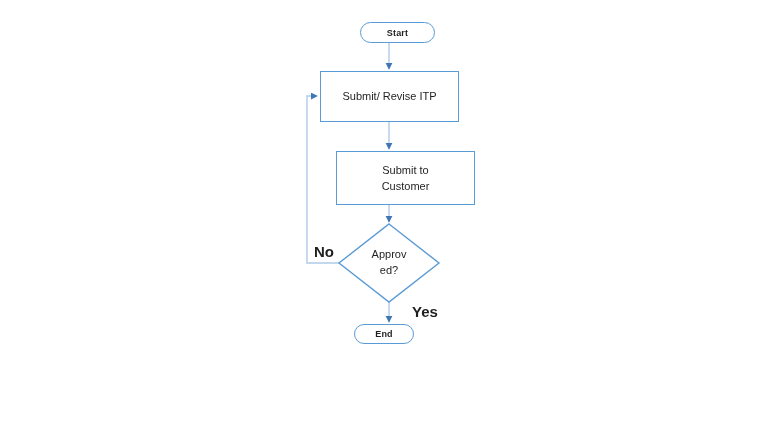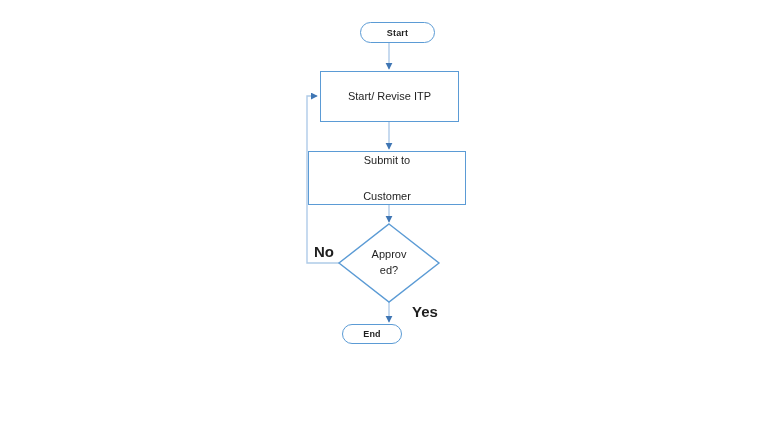--- a/index.html
+++ b/index.html
@@ -24,23 +24,23 @@
   .terminator{border:1.4px solid var(--border);border-radius:11px;
         font-size:9px;font-weight:700;letter-spacing:.2px;}
   .process{border:1.4px solid var(--border);font-size:11px;line-height:1.5;}
   .decision-text{position:absolute;background:transparent;border:none;
         font-size:11px;line-height:1.45;color:var(--text);
         display:flex;flex-direction:column;align-items:center;justify-content:center;text-align:left;}
   .edge-label{position:absolute;font-size:15px;font-weight:600;color:var(--text);}
 
   #node-start{left:360px;top:22px;width:75px;height:21px;}
   #node-create{left:320px;top:71px;width:139px;height:51px;}
-  #node-submit{left:308px;top:151px;width:158px;height:54px;justify-content:space-between;}
+  #node-submit{left:336px;top:151px;width:139px;height:54px;}
   #decision-label{left:354px;top:240px;width:70px;height:46px;}
-  #node-end{left:342px;top:324px;width:60px;height:20px;}
+  #node-end{left:354px;top:324px;width:60px;height:20px;}
   #label-no{left:314px;top:243px;}
   #label-yes{left:412px;top:303px;}
 </style>
 </head>
 <body style="background: rgb(255, 255, 255);">
 
 <div id="canvas">
 
   <svg id="connector-layer" width="768" height="433" viewBox="0 0 768 433" xmlns="http://www.w3.org/2000/svg">
     <defs>
@@ -56,21 +56,21 @@
     <polyline class="connector" points="339,263 307,263 307,96 317,96" marker-end="url(#arrow)"></polyline>
 
     <polygon class="diamond-shape" points="389,224 439,263 389,302 339,263"></polygon>
   </svg>
 
   <div class="node terminator" id="node-start">
     <span>Start</span>
   </div>
 
   <div class="node process" id="node-create">
-    <span>Start/ Revise ITP</span>
+    <span>Submit/ Revise ITP</span>
   </div>
 
   <div class="node process" id="node-submit">
     <span>Submit to</span>
     <span>Customer</span>
   </div>
 
   <div class="decision-text" id="decision-label">
     <span>Approv</span>
     <span>ed?</span>

